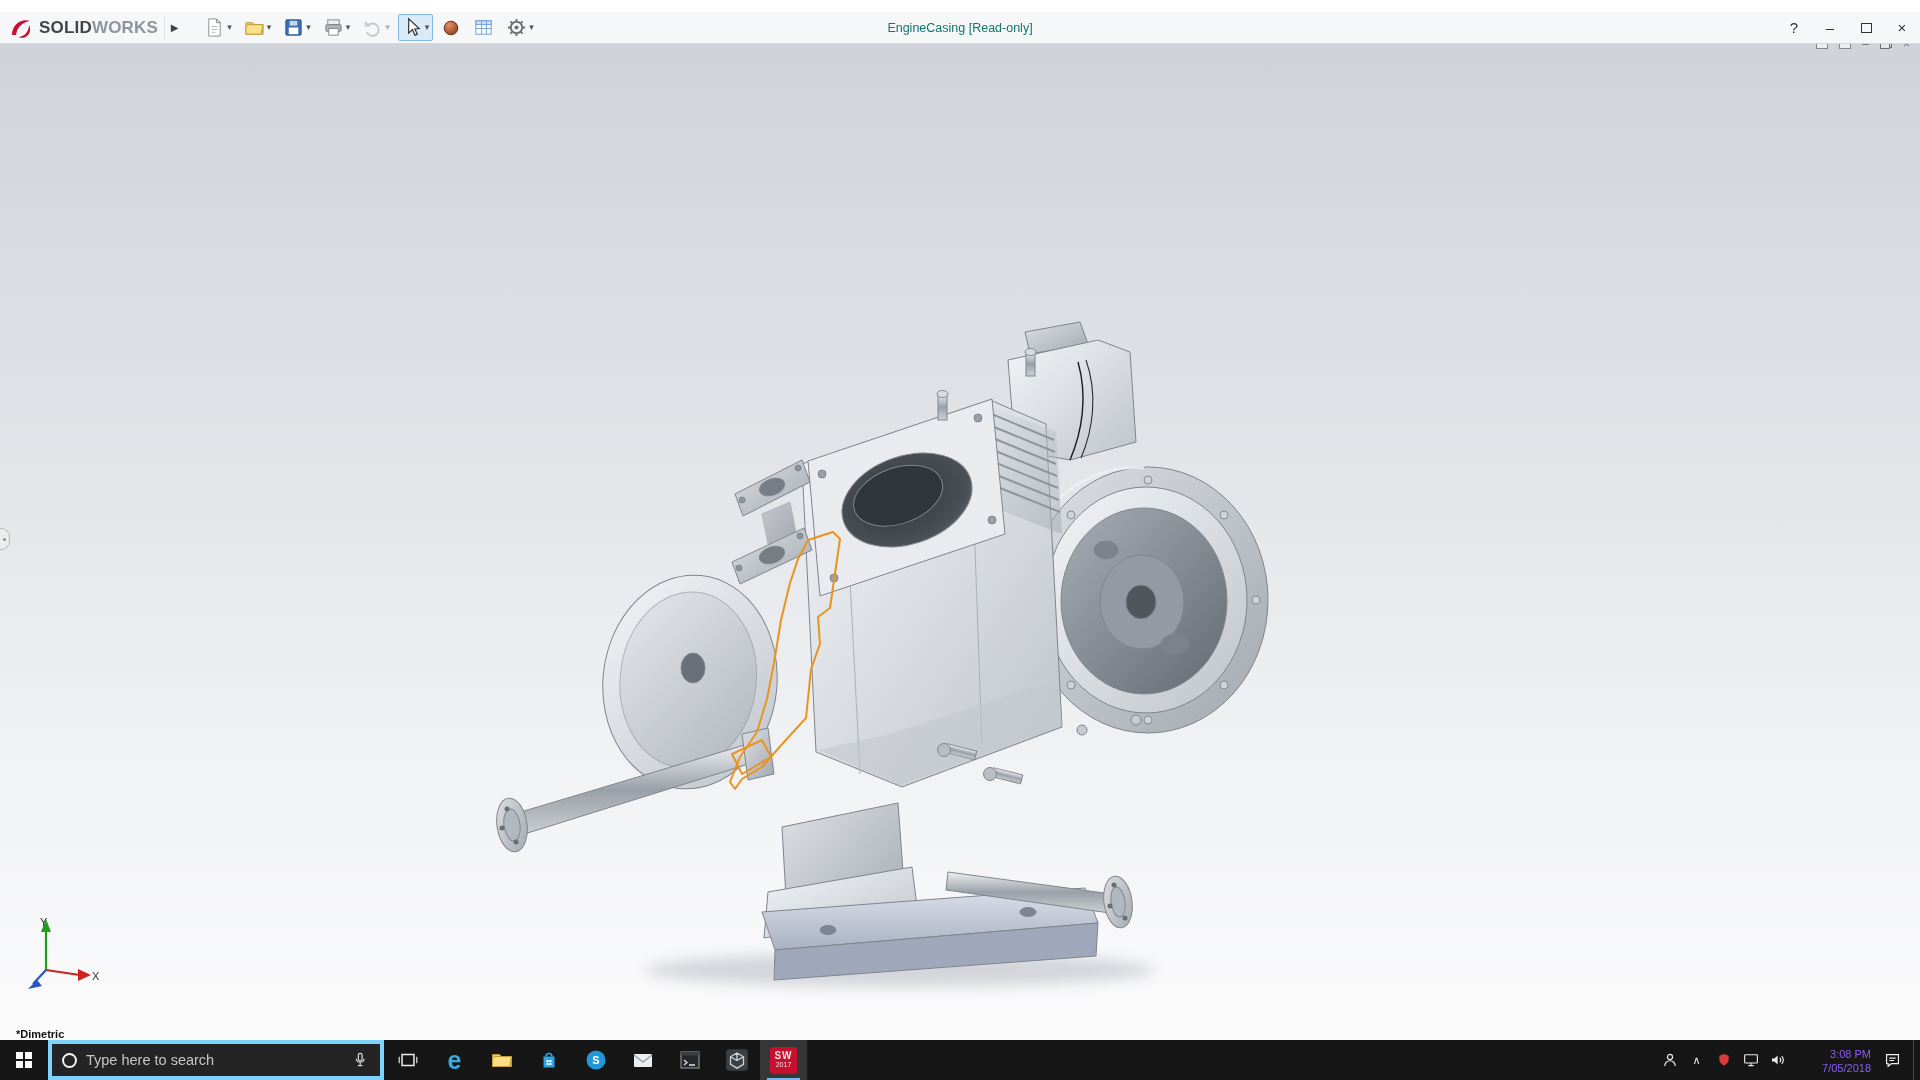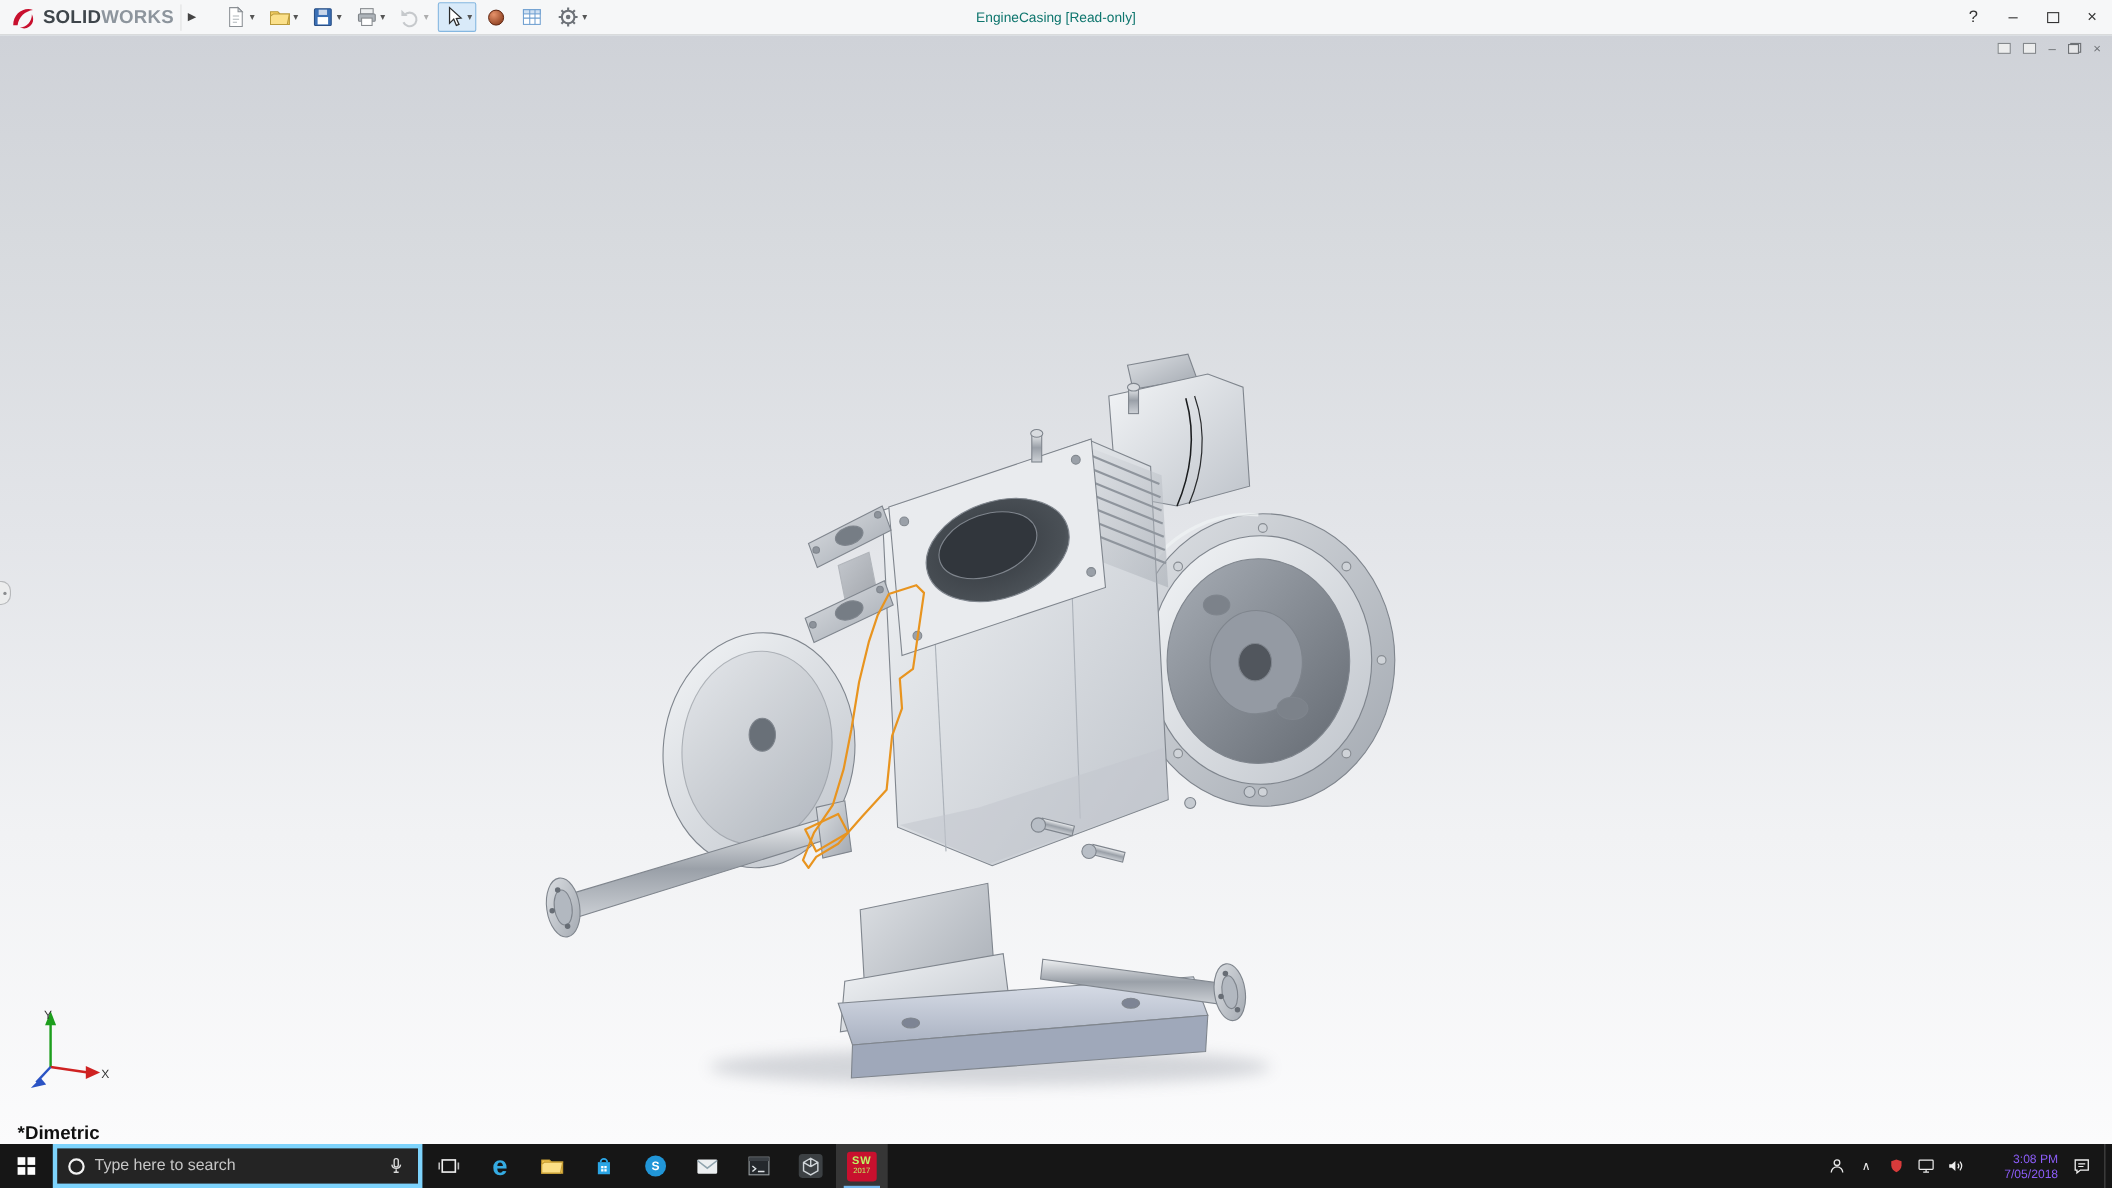--- a/index.html
+++ b/index.html
@@ -1,21 +1,21 @@
 <!DOCTYPE html>
 <html><head>
 <meta charset="utf-8">
 <style>
   * { margin:0; padding:0; box-sizing:border-box; }
   html,body { width:1920px; height:1080px; }
   body { font-family:"Liberation Sans","DejaVu Sans",sans-serif; background:#000; }
   .screen { position:relative; width:1920px; height:1080px; overflow:hidden; background:#fff; }
 
   
-  .titlebar { position:absolute; top:0; left:0; right:0; height:32px; background:#f6f7f8;
+  .titlebar { position:absolute; top:12px; left:0; right:0; height:32px; background:#f6f7f8;
               border-bottom:1px solid #d6d7d9; display:flex; align-items:center; z-index:30; }
   .logo { display:flex; align-items:center; gap:5px; padding:0 6px 0 8px; height:100%; }
   .logo-text { font-size:17px; font-weight:700; color:#3f464b; letter-spacing:.2px; }
   .logo-text .works { color:#8d959d; font-weight:600; }
   .flyout { width:20px; height:24px; display:flex; align-items:center; justify-content:center;
             font-size:10px; color:#444; border-left:1px solid #e0e1e2; }
   .toolbar { display:flex; align-items:center; margin-left:16px; gap:4px; }
   .tb-item { display:flex; align-items:center; gap:2px; padding:2px 3px; border:1px solid transparent; border-radius:2px; }
   .tb-item.active { background:#d9eaf9; border-color:#85b7e0; }
   .tb-item.disabled { opacity:.45; }
@@ -28,42 +28,42 @@
   
   .viewport { position:absolute; top:32px; left:0; right:0; bottom:40px;
     background:linear-gradient(180deg,#cfd2d8 0%,#d7dade 18%,#e3e5e9 45%,#f1f2f4 72%,#fbfbfc 100%); overflow:hidden; }
   .doc-controls { position:absolute; top:5px; right:10px; display:flex; gap:11px; align-items:center; color:#6d7175; font-size:12px; z-index:5; }
   .dc-shape { width:12px; height:10px; border:1.3px solid #84888c; display:inline-block; background:#eceded; }
   .dc-restore { position:relative; width:12px; height:10px; display:inline-block; }
   .dc-restore::before { content:""; position:absolute; right:0; top:0; width:8px; height:7px; border:1.2px solid #6d7175; }
   .dc-restore::after  { content:""; position:absolute; left:0; bottom:0; width:8px; height:7px; border:1.2px solid #6d7175; background:#e6e7e9; }
   .model { position:absolute; left:430px; top:250px; }
   .triad { position:absolute; left:24px; bottom:46px; }
-  .view-label { position:absolute; left:16px; bottom:0px; font-size:17px; font-weight:600; color:#101010; }
+  .view-label { position:absolute; left:16px; bottom:0px; font-size:11px; font-weight:600; color:#101010; }
   .edge-handle { position:absolute; left:0; top:496px; width:10px; height:22px; background:#eceded;
     border:1px solid #b7b9bb; border-left:none; border-radius:0 9px 9px 0; display:flex; align-items:center; justify-content:center; }
   .edge-handle i { width:3px; height:3px; background:#8a8c8e; border-radius:50%; }
 
   
   .taskbar { position:absolute; left:0; right:0; bottom:0; height:40px; background:#161616;
              display:flex; align-items:stretch; z-index:40; color:#ececec; }
   .tb-start { width:48px; display:flex; align-items:center; justify-content:center; }
   .win-logo { display:grid; grid-template-columns:7px 7px; grid-template-rows:7px 7px; gap:1.5px; }
   .win-logo i { background:#fdfdfd; }
   .search { width:336px; background:#242424; border:4px solid #7dd3fc; display:flex; align-items:center; gap:9px; padding:0 10px; }
   .cortana-ring { width:15px; height:15px; border:2px solid #f2f2f2; border-radius:50%; flex:none; }
   .search input { flex:1; background:transparent; border:none; outline:none; color:#ddd; font-size:14.5px; font-family:inherit; }
   .search input::placeholder { color:#c6c6c6; }
   .tb-apps { display:flex; }
   .tb-app { width:47px; display:flex; align-items:center; justify-content:center; position:relative; }
   .tb-app.active { background:rgba(255,255,255,.14); }
   .active-underline { position:absolute; bottom:0; left:7px; right:7px; height:2px; background:#76b9ed; }
   .edge-e { font-size:25px; font-weight:700; color:#35abe2; line-height:1; }
   .sw-badge { width:27px; height:27px; background:#c8102e; border-radius:3px; display:flex; flex-direction:column;
-              align-items:center; justify-content:center; color:#bef264; }
+              align-items:center; justify-content:center; color:#e5e5e5; }
   .sw-badge b { font-size:10px; line-height:10px; letter-spacing:1px; }
   .sw-badge s { font-size:7px; line-height:8px; text-decoration:none; }
   .tray { margin-left:auto; display:flex; align-items:center; }
   .tray-item { width:27px; height:40px; display:flex; align-items:center; justify-content:center; font-size:11px; color:#eaeaea; }
   .clock { width:80px; text-align:right; font-size:11px; line-height:14px; color:#8b5cf6; padding-top:1px; }
   .action-center { width:42px; height:40px; display:flex; align-items:center; justify-content:center; }
   .show-desktop { width:7px; border-left:1px solid #4a4a4a; height:100%; }
 </style>
 </head>
 <body>

